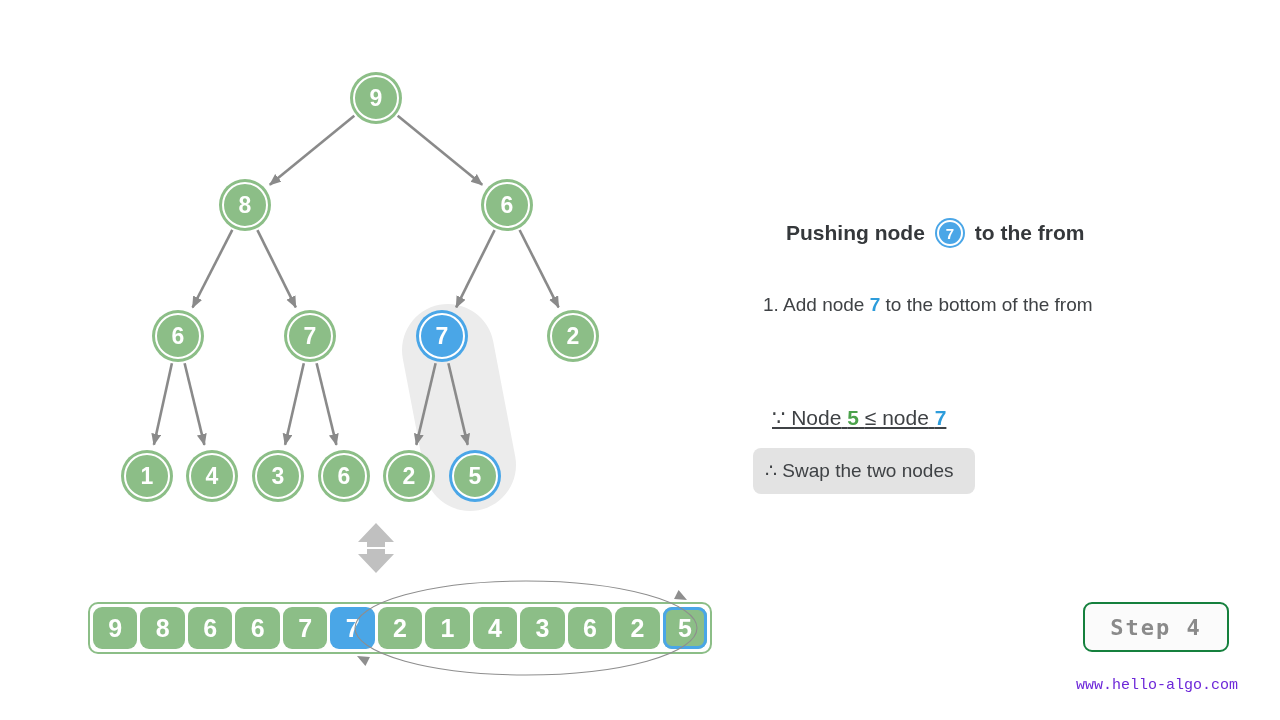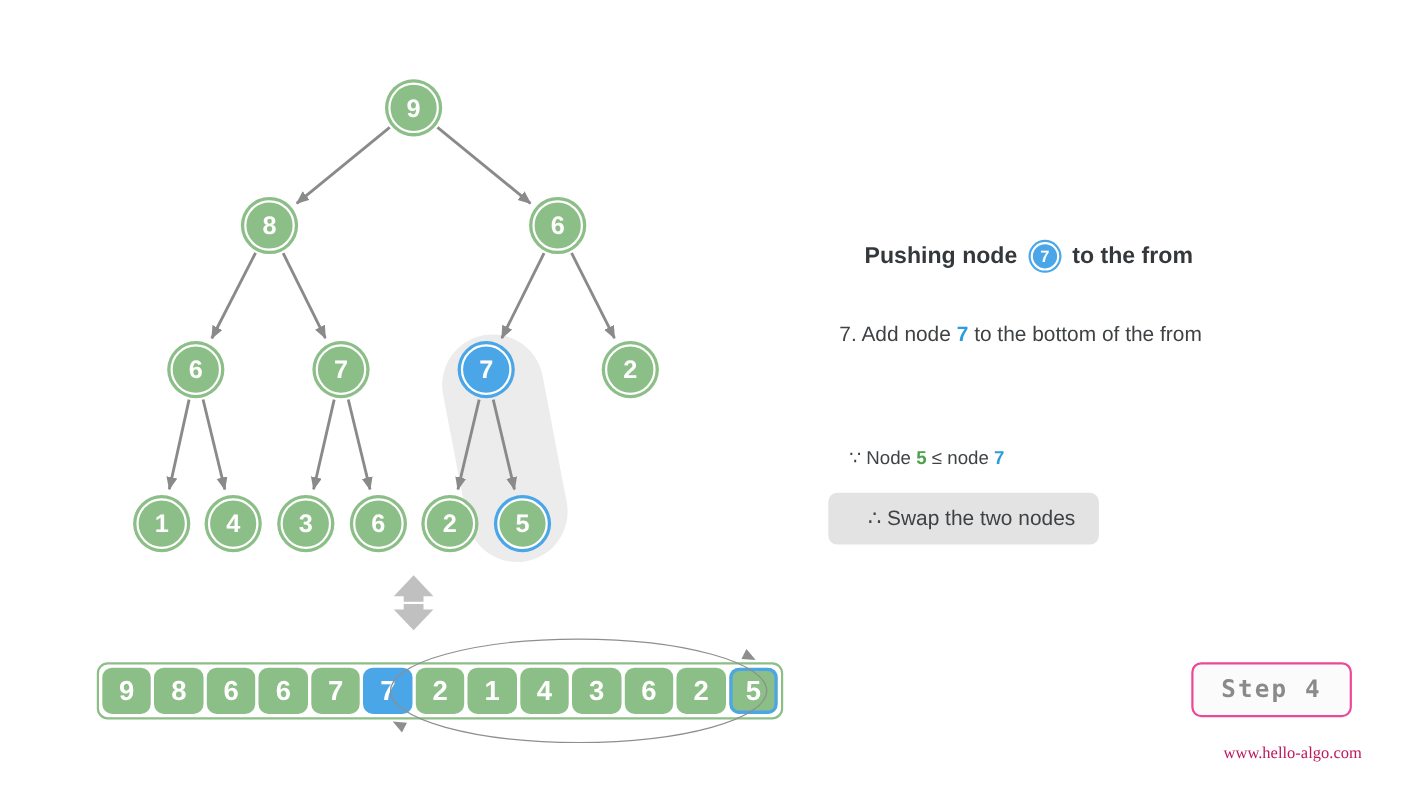--- a/index.html
+++ b/index.html
@@ -47,37 +47,37 @@
     width:22px; height:22px; border-radius:50%; background:#4AA6E7;
     border:2px solid #ffffff; box-shadow:0 0 0 2px #4AA6E7; margin:0 3px;
     display:flex; align-items:center; justify-content:center;
     color:#ffffff; font-size:15px; font-weight:bold;
   }
   .step-line {
     position:absolute; left:763px; font-size:19px; color:#3F4245; white-space:nowrap;
   }
   .blue-num  { color:#2D9CDB; font-weight:bold; }
   .green-num { color:#4BA24B; font-weight:bold; }
-  .because-line { position:absolute; left:772px; top:406px; font-size:17px; color:#3F4245; white-space:nowrap; }
+  .because-line { position:absolute; left:772px; top:406px; font-size:21px; color:#3F4245; white-space:nowrap;text-decoration:underline; }
   .therefore-box {
     position:absolute; left:753px; top:448px; background:#E3E3E3; border-radius:8px;
-    padding:11px 22px 12px 36px; font-size:19px; color:#3F4245; white-space:nowrap;text-align:right;
+    padding:11px 22px 12px 12px; font-size:19px; color:#3F4245; white-space:nowrap;text-align:right;
   }
 
   
   .step-badge {
     position:absolute; left:1083px; top:602px; width:146px; height:50px;
-    box-sizing:border-box; border:2px solid #ec4899; border-radius:9px; background:#FBFBFB;
+    box-sizing:border-box; border:2px solid #15803d; border-radius:9px; background:#FBFBFB;
     display:flex; align-items:center; justify-content:center;
     font-family:"DejaVu Sans Mono", monospace; font-weight:bold;
     font-size:22px; letter-spacing:2px; color:#8A8A8A;
   }
   .watermark {
     position:absolute; right:42px; top:677px;
-    font-family:Liberation Serif, serif; font-size:15px; color:#be185d;
+    font-family:Liberation Mono, monospace; font-size:15px; color:#6d28d9;
   }
 </style>
 </head>
 <body>
 
 <div class="stage">
 
   <svg class="layer">
     <defs>
       <marker id="arrowhead" markerUnits="userSpaceOnUse" markerWidth="14" markerHeight="12" refX="11" refY="5" orient="auto">
@@ -143,21 +143,21 @@
 
   <div class="panel-title">
     <span>Pushing node</span>
     <span class="mini-node">
         <span>7</span>
       </span>
     <span>to the from</span>
   </div>
 
   <div class="step-line" style="top:294px;">
-    <span>7. Add node</span>
+    <span>1. Add node</span>
     <span class="blue-num">7</span>
     <span>to the bottom of the from</span>
   </div>
 
 
   <div class="because-line">
     <span>∵ Node</span>
     <span class="green-num">5</span>
     <span>≤ node</span>
     <span class="blue-num">7</span>

